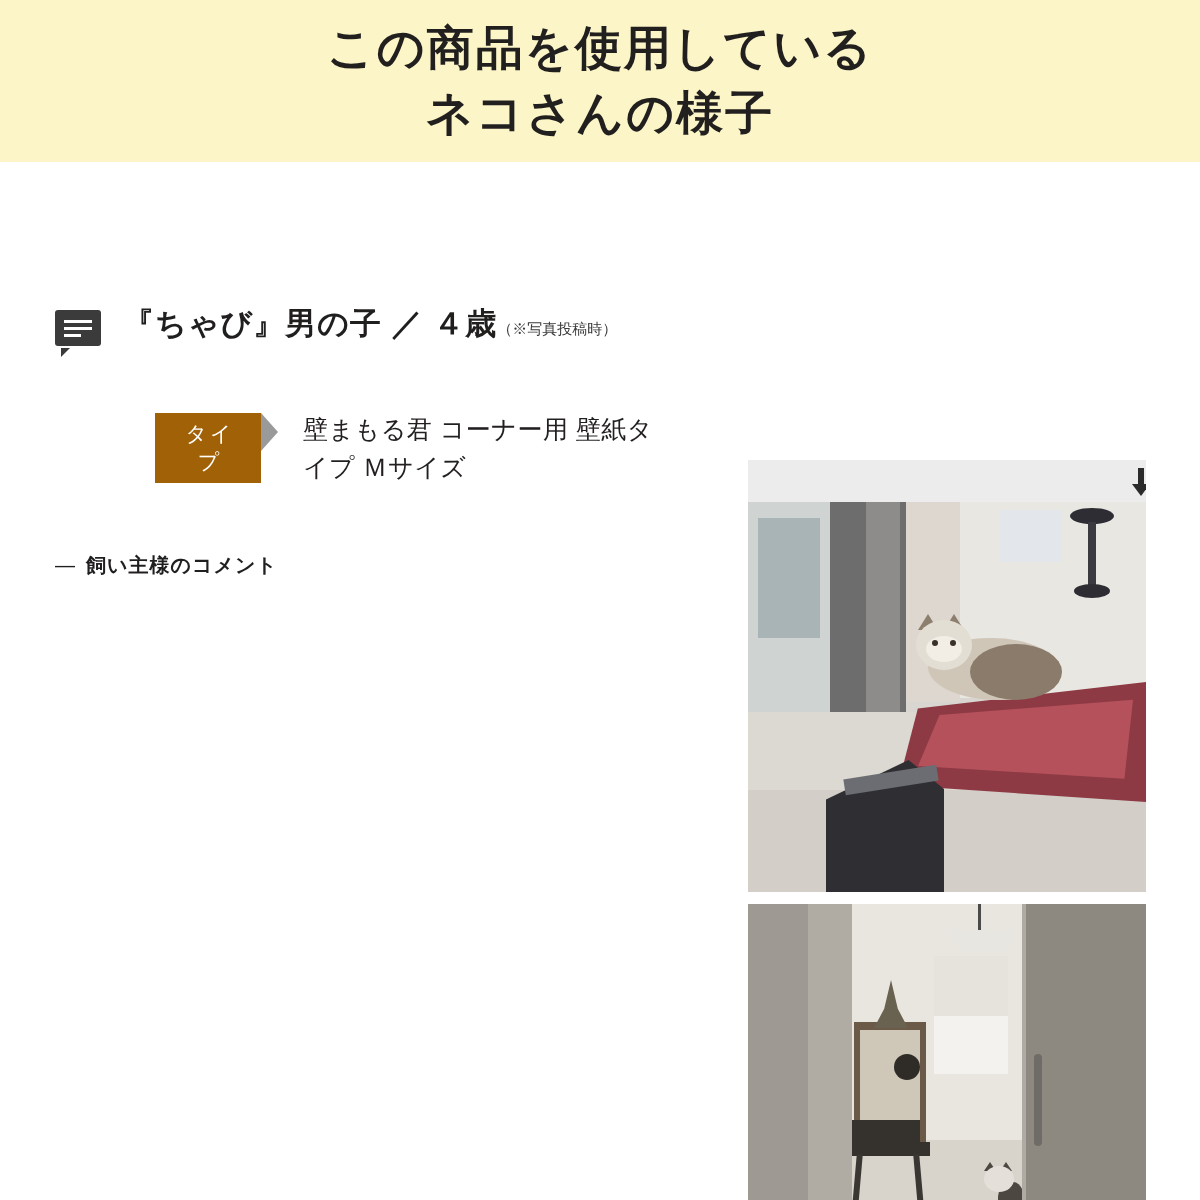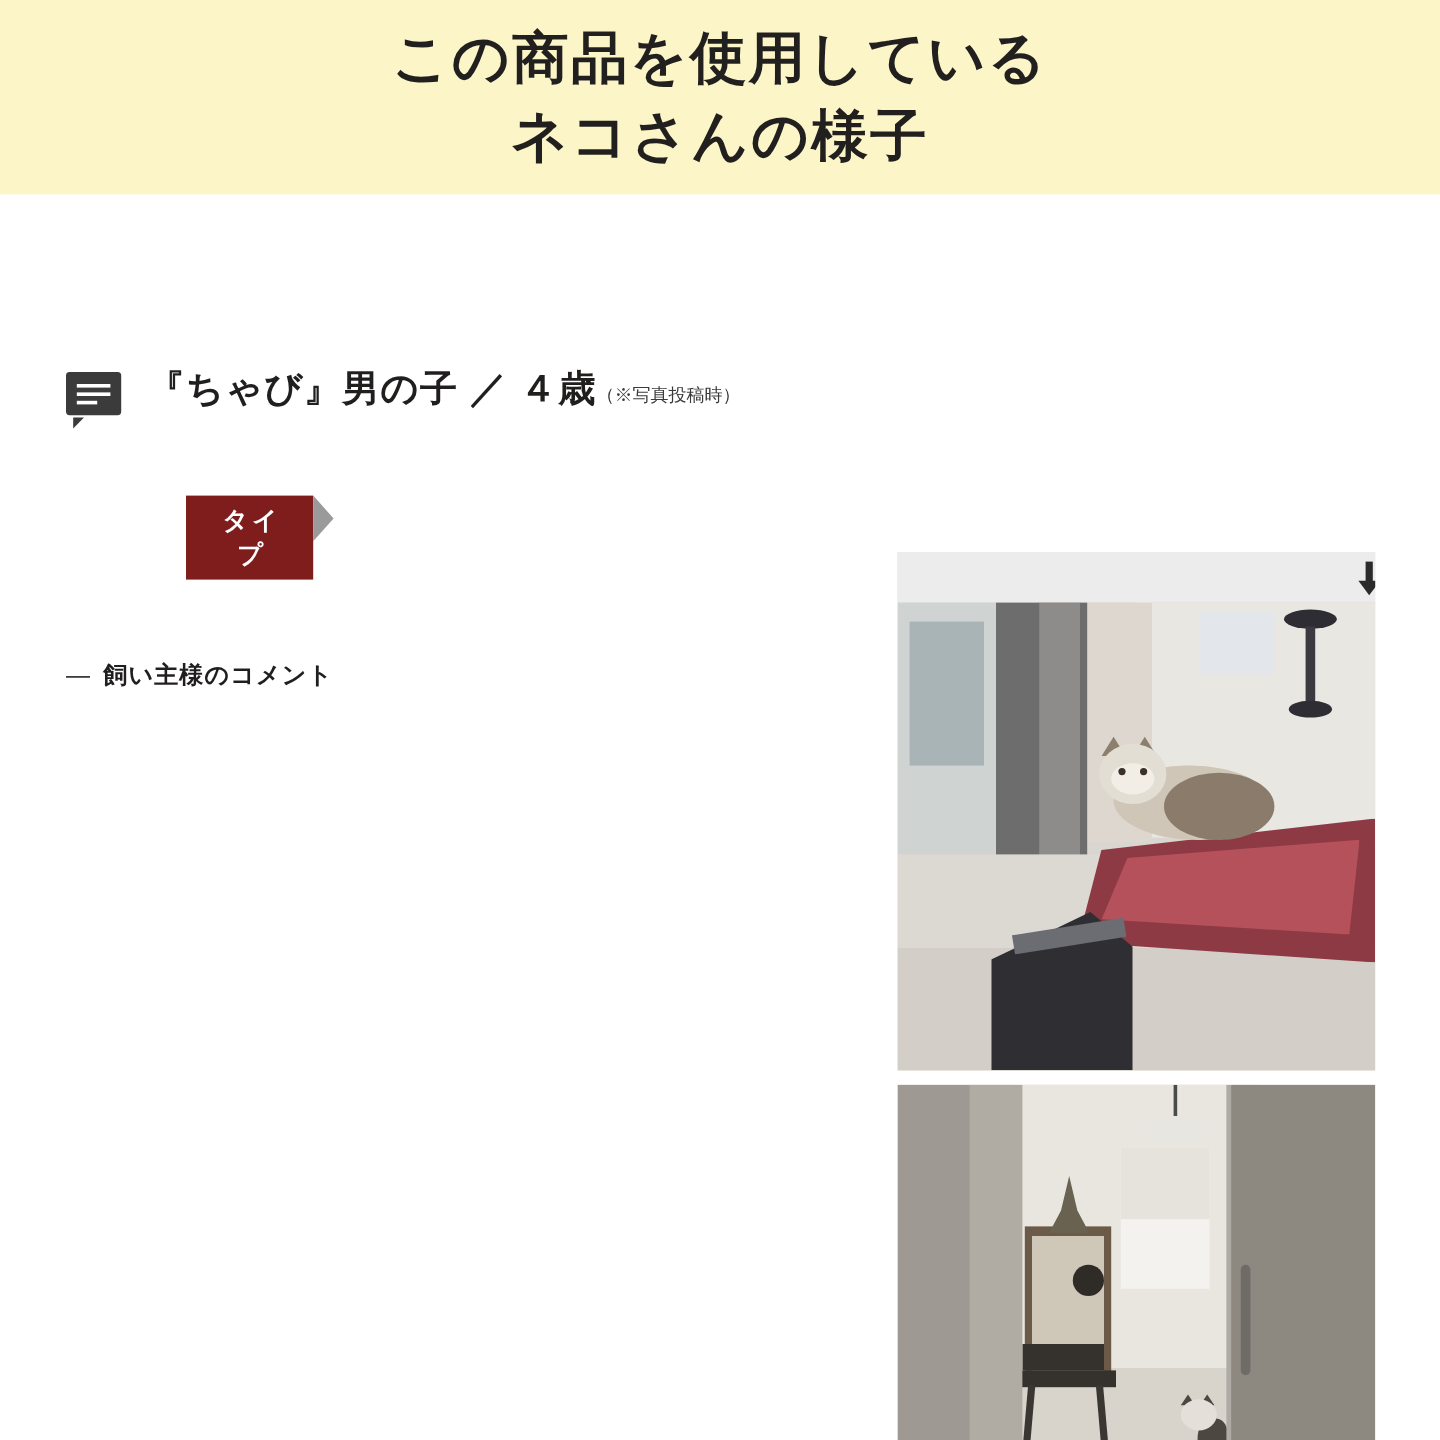--- a/index.html
+++ b/index.html
@@ -106,24 +106,24 @@
 
   
   .type-block {
     margin-top: 60px;
     margin-left: 100px;
     display: flex;
     align-items: flex-start;
   }
   .type-tag {
     position: relative;
-    background: #7f1d1d;
+    background: #a16207;
     color: #ffffff;
     font-size: 21px;
-    font-weight: bold;
+    font-weight: normal;
     letter-spacing: 3px;
     padding: 7px 16px 7px 20px;
     width: 106px;
     box-sizing: border-box;
     text-align: center;
     flex: 0 0 auto;
     margin-top: 3px;
   }
   .type-tag::after {
     content: "";
@@ -276,20 +276,23 @@
         <div class="line l2"></div>
         <div class="line l3"></div>
       </div>
       <div class="profile-name">
         <span>『ちゃび』男の子 ／ ４歳</span><span class="profile-note">（※写真投稿時）</span>
       </div>
     </div>
 
     <div class="type-block">
       <div class="type-tag">タイプ</div>
+      <div class="type-values">壁まもる君 コーナー用
+壁紙タイプ
+Ｍサイズ</div>
     </div>
 
     <div class="comment-head">
       <span class="dash">—</span><span>飼い主様のコメント</span>
     </div>
   </div>
 
   <div class="photo photo-1">
     <div class="p1-wallR"></div>
     <div class="p1-wallmid"></div>

